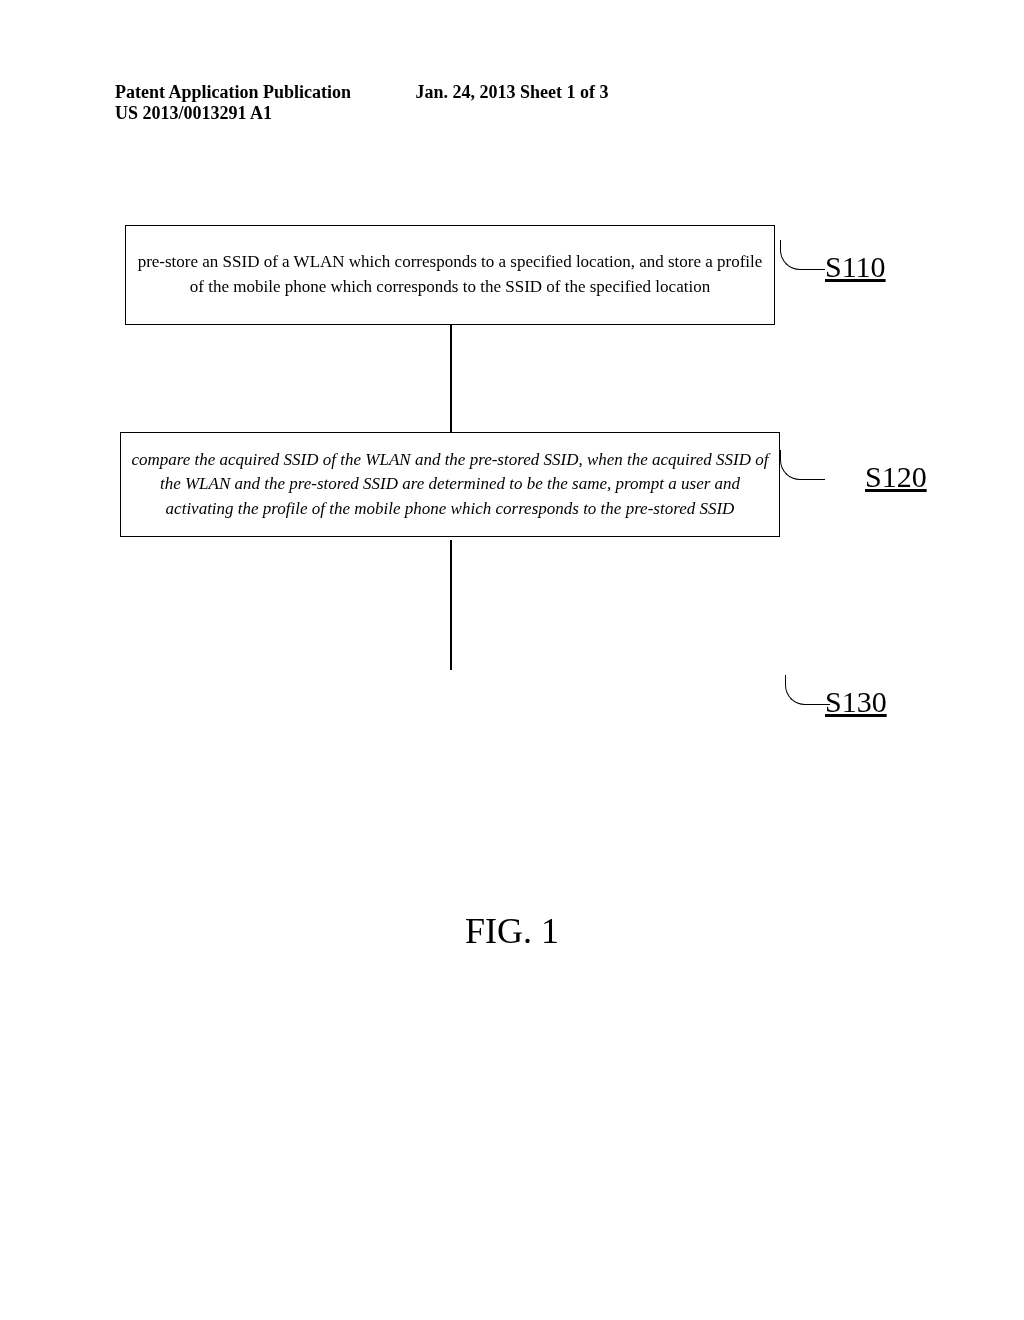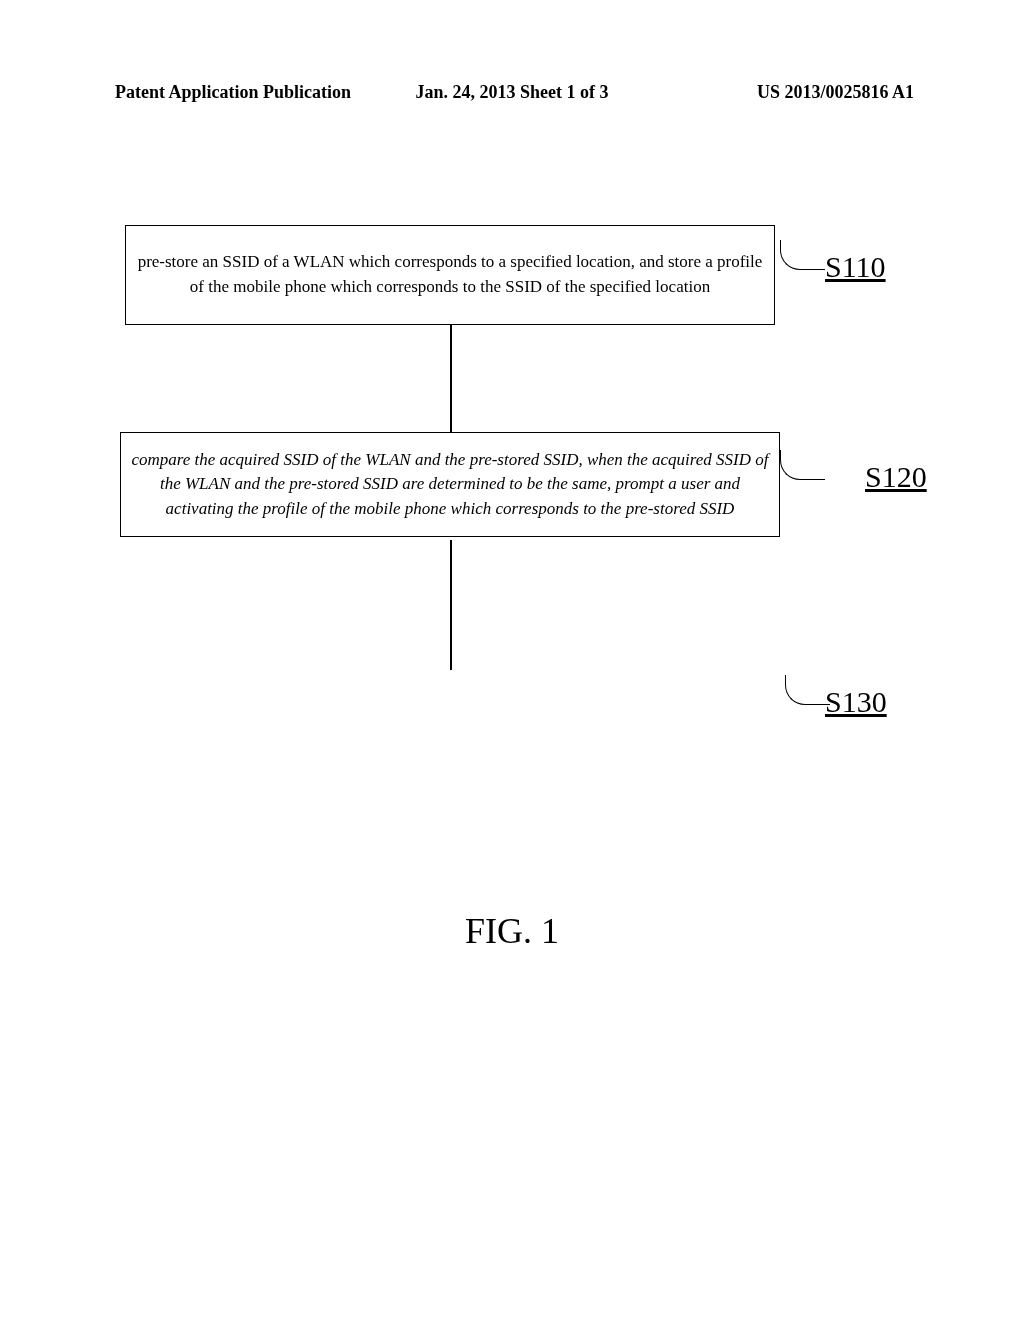--- a/index.html
+++ b/index.html
@@ -16,20 +16,21 @@
     }
     .header {
       position: absolute;
       top: 82px;
       left: 0;
       width: 100%;
       display: flex;
       justify-content: space-between;
       padding: 0 110px 0 115px;
       font-size: 18px;
+      flex-direction: column;
     }
     .header-left {
       font-weight: bold;
     }
     .header-center {
       position: absolute;
       left: 50%;
       transform: translateX(-50%);
       font-weight: bold;
     }
@@ -136,21 +137,21 @@
       text-align: center;
       font-size: 36px;
     }
   </style>
 </head>
 <body>
 
 <div class="header">
   <span class="header-left">Patent Application Publication</span>
   <span class="header-center">Jan. 24, 2013  Sheet 1 of 3</span>
-  <span class="header-right">US 2013/0025816 A1</span>
+  <span class="header-right">US 2013/0013291 A1</span>
 </div>
 
 <div class="diagram">
 
   <div class="flowbox box1">
     <span>pre-store an SSID of a WLAN which corresponds to a specified location, and store a profile of the mobile phone which corresponds to the SSID of the specified location</span>
   </div>
 
   <div class="connector conn1"></div>
 

